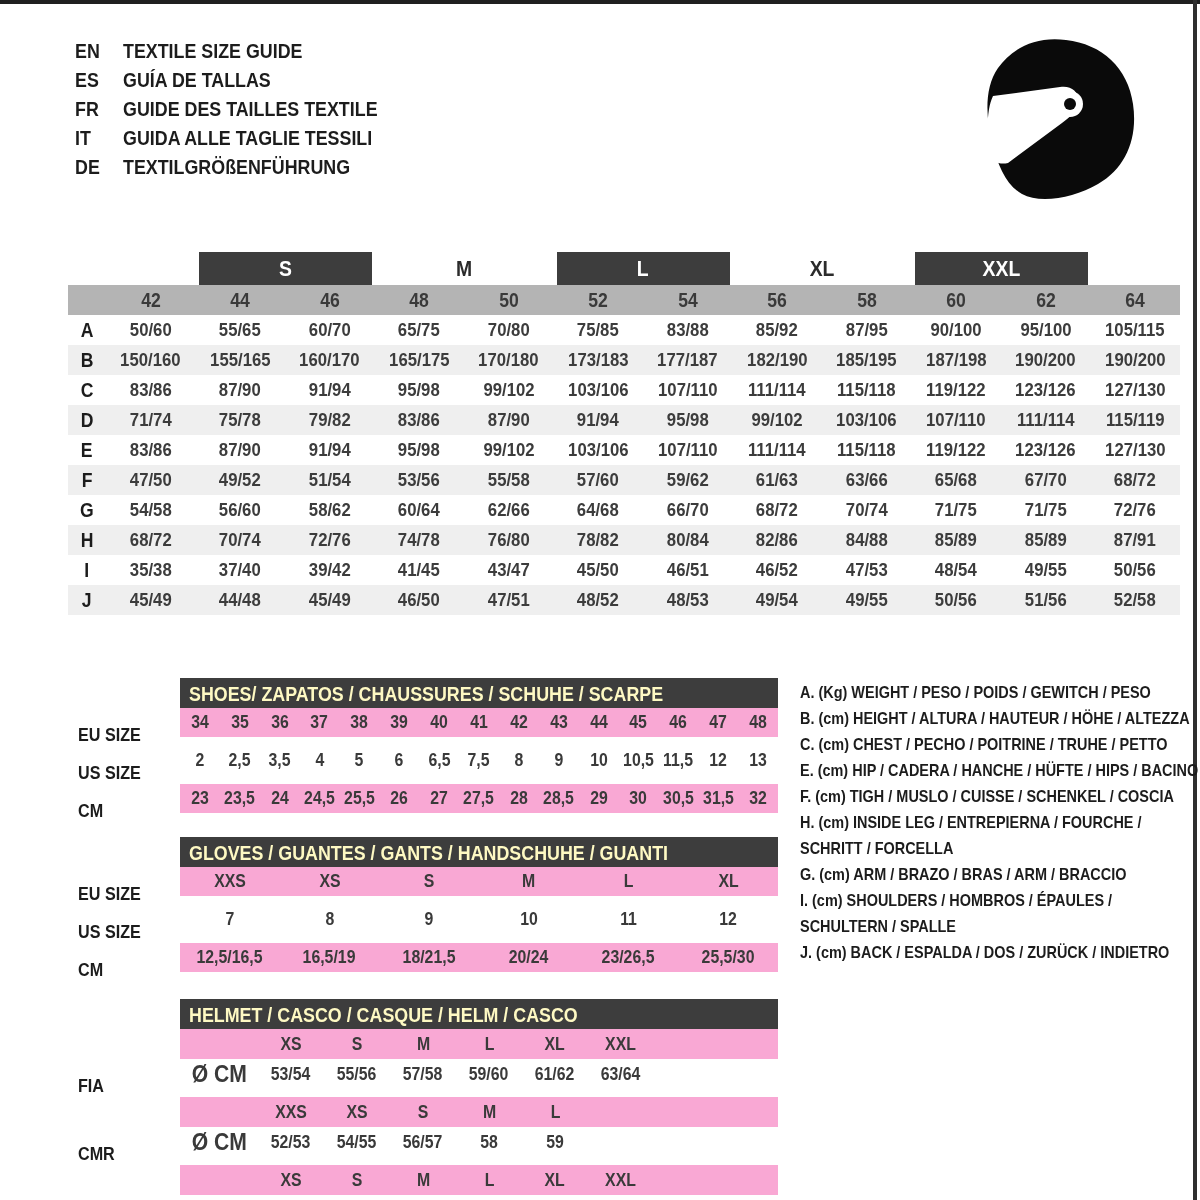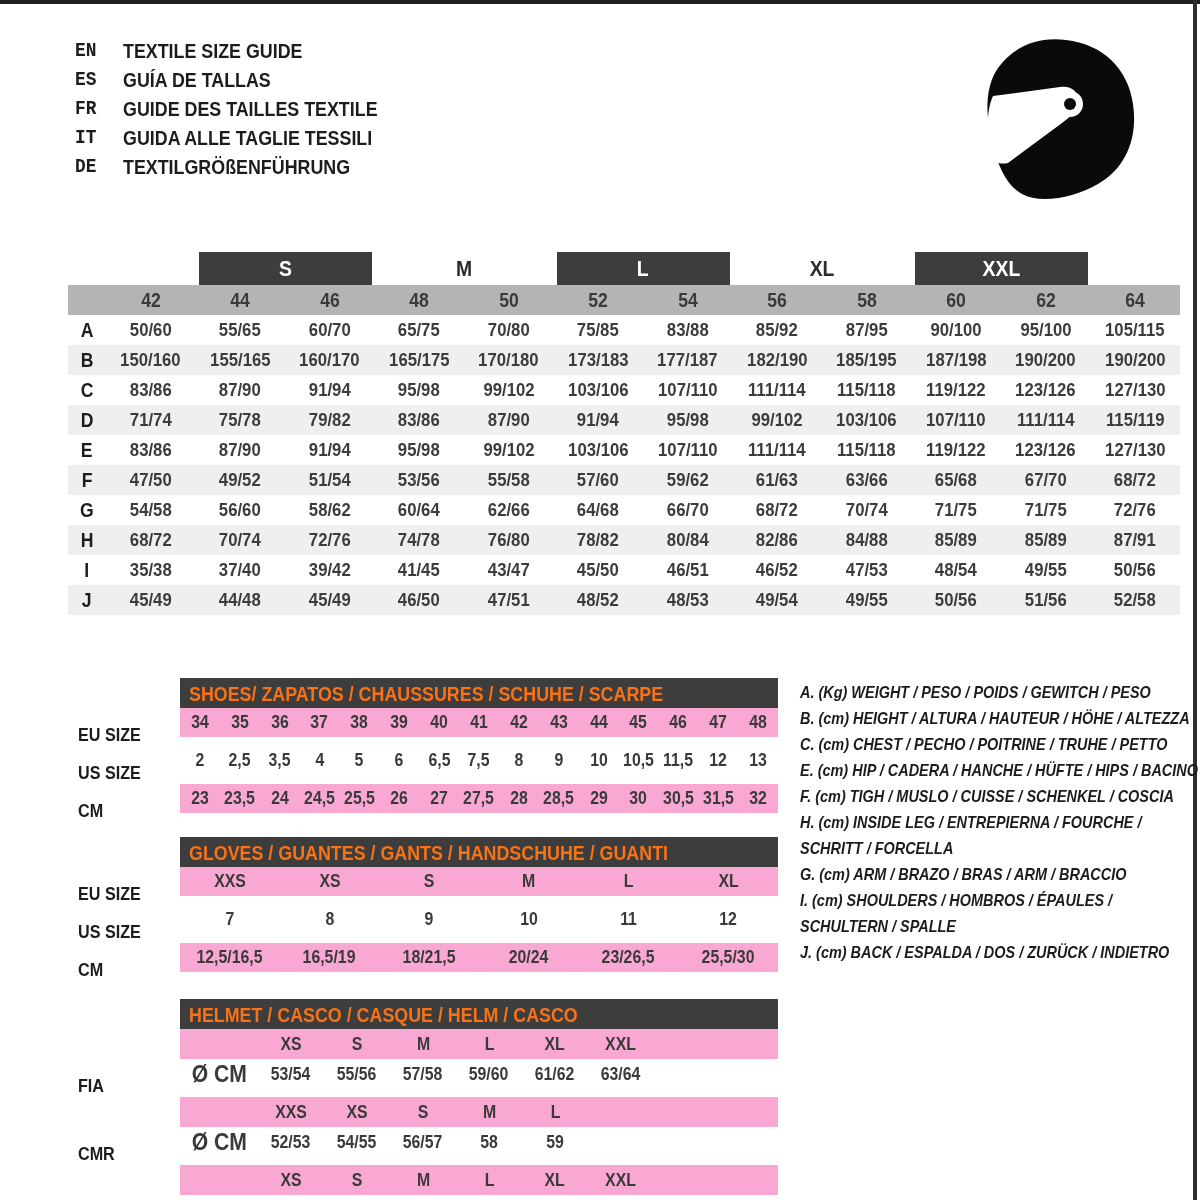--- a/index.html
+++ b/index.html
@@ -11,21 +11,21 @@
   .edge-top{position:absolute;top:0;left:0;width:1200px;height:4px;background:#1f1f1f;}
   .edge-right{position:absolute;top:0;right:3px;width:4px;height:1200px;background:#2e2e2e;}
 
   
   .cnd-l{display:inline-block;transform:scaleX(0.85);transform-origin:0 50%;white-space:nowrap;}
   .cnd-c{display:inline-block;transform:scaleX(0.88);transform-origin:50% 50%;white-space:nowrap;}
 
   
   .lang-block{position:absolute;left:75px;top:36px;}
   .lang-row{display:flex;font-weight:bold;font-size:21px;line-height:29px;}
-  .lang-code{width:48px;font-family:Liberation Mono, monospace;}
+  .lang-code{width:48px;}
 
   
   .logo{position:absolute;left:978px;top:36px;width:160px;height:175px;}
 
   
   .main-table-wrap{position:absolute;left:68px;top:252px;width:1112px;}
   table{border-collapse:collapse;table-layout:fixed;width:100%;}
   col.letter-col{width:38px;}
   td{text-align:center;padding:0;font-weight:bold;color:#3c3c3c;font-size:19px;}
   tr.groups td{height:33px;background:#fff;}
@@ -36,32 +36,32 @@
   tr.data.striped td{background:#efefef;}
   td.letter{color:#1c1c1c;font-size:20px;}
 
   
   .bottom{position:absolute;left:78px;top:678px;width:700px;}
   .sec{margin:0;}
   .sec.gap15{margin-top:15px;}
   .sec.gap18{margin-top:18px;}
   .sec-row{display:flex;align-items:stretch;}
   .sec-label{width:102px;display:flex;align-items:center;font-weight:bold;font-size:19px;color:#1c1c1c;margin-top:16px;}
-  .sec-bar{flex:1;background:#3d3d3d;color:#f97316;height:30px;line-height:31px;font-size:21px;font-weight:bold;padding-left:9px;}
+  .sec-bar{flex:1;background:#3d3d3d;color:#fef9c3;height:30px;line-height:31px;font-size:21px;font-weight:bold;padding-left:9px;}
   .cells{flex:1;display:flex;align-items:center;height:29px;background:#fff;}
   .cells.h30{height:30px;}
   .cells.gray{background:#f9a8d4;}
   .cell{flex:1;text-align:center;font-weight:bold;font-size:18px;color:#3a3a3a;}
   .hpre{width:78px;text-align:center;font-weight:bold;font-size:24px;color:#3a3a3a;}
   .hcell{width:66px;text-align:center;font-weight:bold;font-size:18px;color:#3a3a3a;}
   .hfill{flex:1;}
 
   
   .legend{position:absolute;left:800px;top:680px;width:398px;}
-  .legend-line{font-weight:bold;font-size:17px;line-height:26px;color:#1c1c1c;font-style:italic;}
+  .legend-line{font-weight:bold;font-size:17px;line-height:26px;color:#1c1c1c;}
 </style>
 </head>
 <body>
 
 <div class="edge-top"></div>
 <div class="edge-right"></div>
 
 <div class="lang-block">
     <div class="lang-row">
       <span class="lang-code"><span class="cnd-l">EN</span></span>

